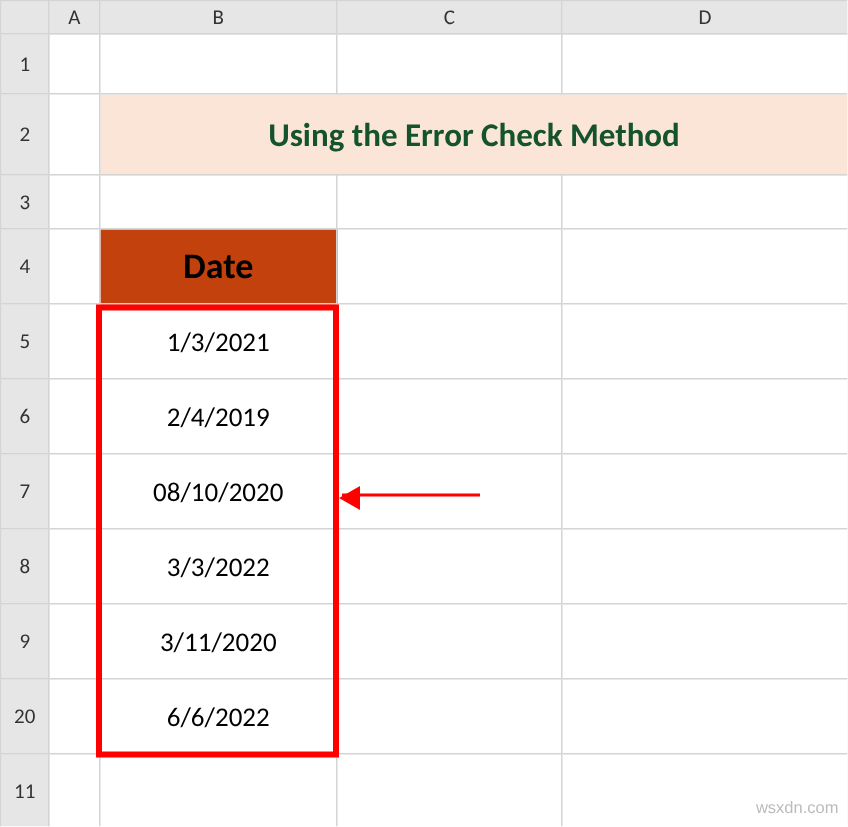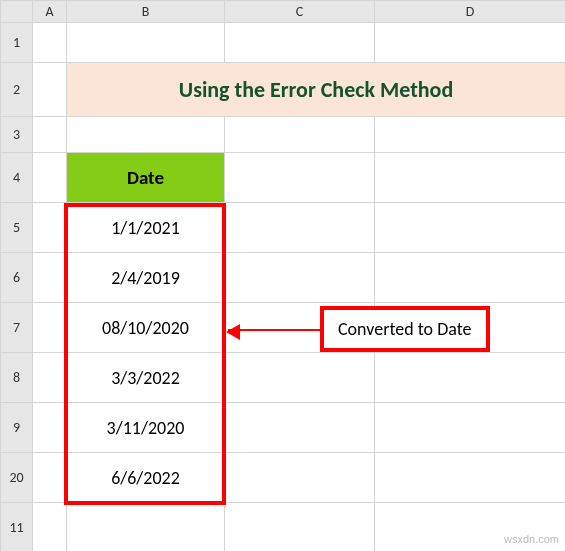--- a/index.html
+++ b/index.html
@@ -59,23 +59,23 @@
 
   
   td.title {
     background: #fbe5d6;
     color: #14532d;
     font-size: 22px;
     font-weight: bold;
   }
   
   td.dateHdr {
-    background: #84cc16;
+    background: #c2410c;
     font-weight: bold;
-    font-size: 19px;
+    font-size: 24px;
     border: 1px solid #000;
   }
   td.dataCell {
     font-size: 18px;
     text-align: right;
     padding-right: 10px;
     border: 1px solid #000;
   }
 
   
@@ -170,21 +170,21 @@
       <td class="rowhdr">4</td>
       <td></td>
       <td class="dateHdr">Date</td>
       <td></td>
       <td></td>
     </tr>
 
     <tr>
       <td class="rowhdr">5</td>
       <td></td>
-      <td class="dataCell">1/1/2021</td>
+      <td class="dataCell">1/3/2021</td>
       <td></td>
       <td></td>
     </tr>
     <tr>
       <td class="rowhdr">6</td>
       <td></td>
       <td class="dataCell">2/4/2019</td>
       <td></td>
       <td></td>
     </tr>
@@ -223,18 +223,15 @@
       <td></td>
       <td></td>
     </tr>
   </tbody>
     </table>
 
   <div class="redbox" style="left:64px; top:203px; width:162px; height:302px;"></div>
 
   <div class="arrow" style="left:228px; top:329px; width:92px;"></div>
 
-  <div class="callout" style="left:320px; top:306px;">
-    <span>Converted to Date</span>
-  </div>
 
   <div class="watermark">wsxdn.com</div>
 </div>
 
 </body></html>

